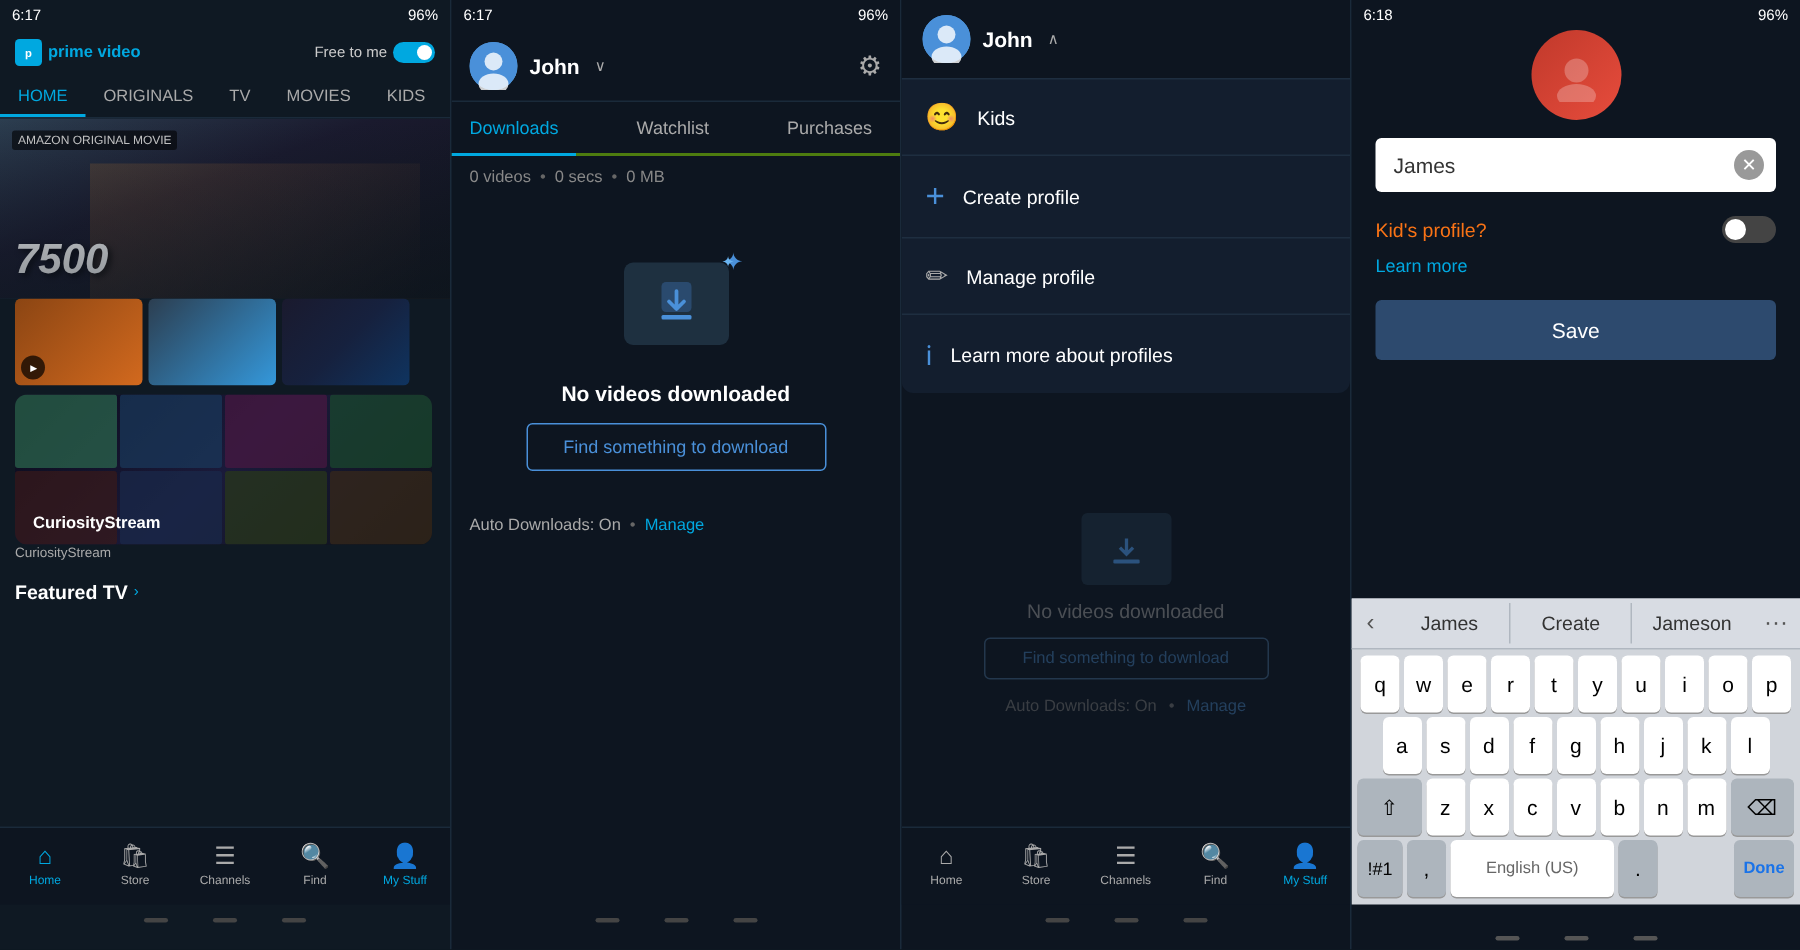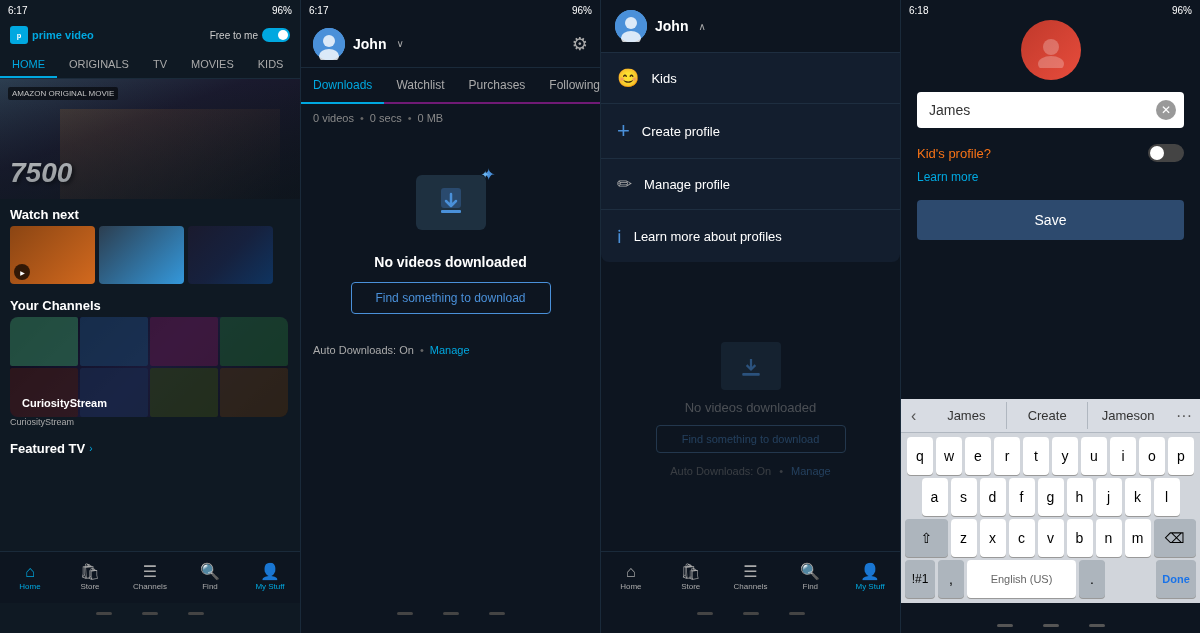--- a/index.html
+++ b/index.html
@@ -290,21 +290,22 @@
       margin-left: 2px;
     }
     .settings-icon {
       color: #aaa;
       font-size: 18px;
       cursor: pointer;
     }
     .tabs-row {
       display: flex;
       background: #0d1520;
-      border-bottom: 2px solid #701a75;
+      border-bottom: 2px solid #4d7c0f;
+      gap: 28px;
     }
     .tab-item {
       padding: 10px 12px;
       font-size: 12px;
       color: #aaa;
       cursor: pointer;
       position: relative;
     }
     .tab-item.active {
       color: #00a8e0;
@@ -713,32 +714,30 @@
     <span class="nav-tab">MOVIES</span>
     <span class="nav-tab">KIDS</span>
   </div>
   <div class="hero-image">
     <div style="position:absolute;inset:0;background:linear-gradient(160deg,#2c3e50 0%,#1a1a2e 40%,#0d1117 100%)"></div>
     <div style="position:absolute;top:30px;left:60px;right:20px;bottom:0;background:linear-gradient(135deg,rgba(150,100,50,0.3),transparent)"></div>
     <div style="position:absolute;top:8px;left:8px;background:rgba(0,0,0,0.6);color:#ccc;font-size:8px;padding:2px 4px;border-radius:2px;">AMAZON ORIGINAL MOVIE</div>
     <div class="hero-title">7500</div>
     <div class="hero-image-overlay"></div>
   </div>
-  <div class="section-title">Watch next</div>
   <div class="thumbnails-row">
     <div class="thumb thumb-1">
       <div class="play-btn"></div>
     </div>
     <div class="thumb thumb-2">
       <div style="position:absolute;inset:0;display:flex;align-items:center;justify-content:center;color:rgba(255,255,255,0.2);font-size:8px;"></div>
     </div>
     <div class="thumb thumb-3"></div>
   </div>
   <div class="channels-section">
-    <div class="section-title">Your Channels</div>
     <div class="channels-thumb">
       <div style="position:absolute;inset:0;background:linear-gradient(135deg,#0a0a1a,#1a1a3a,#0d1117);"></div>
       <div style="position:absolute;inset:0;display:grid;grid-template-columns:repeat(4,1fr);grid-template-rows:repeat(2,1fr);gap:2px;opacity:0.7;">
         <div style="background:#2d6a4f;border-radius:2px;"></div>
         <div style="background:#1a3a5c;border-radius:2px;"></div>
         <div style="background:#4a1942;border-radius:2px;"></div>
         <div style="background:#1a4a2e;border-radius:2px;"></div>
         <div style="background:#3a1a1a;border-radius:2px;"></div>
         <div style="background:#1a2a4a;border-radius:2px;"></div>
         <div style="background:#2a3a1a;border-radius:2px;"></div>

